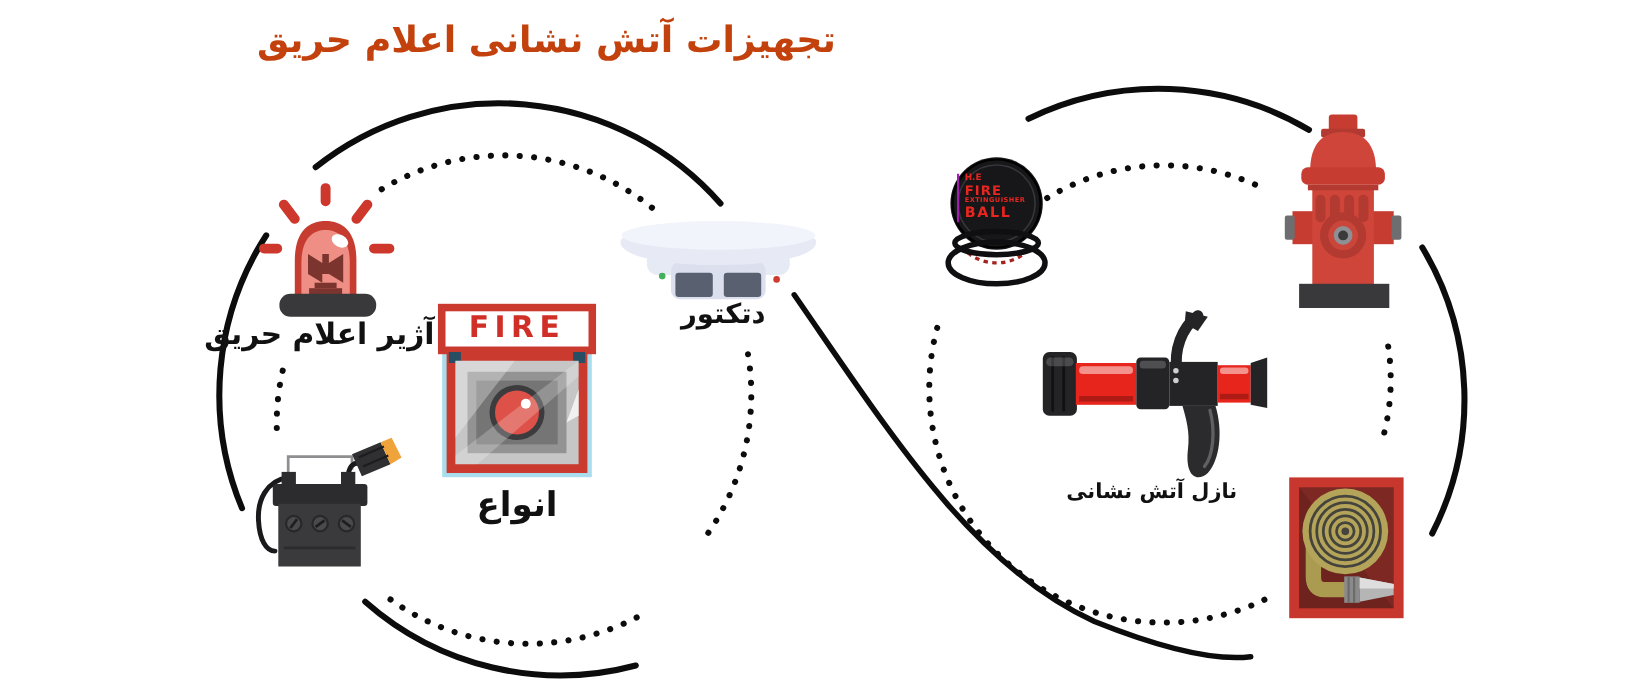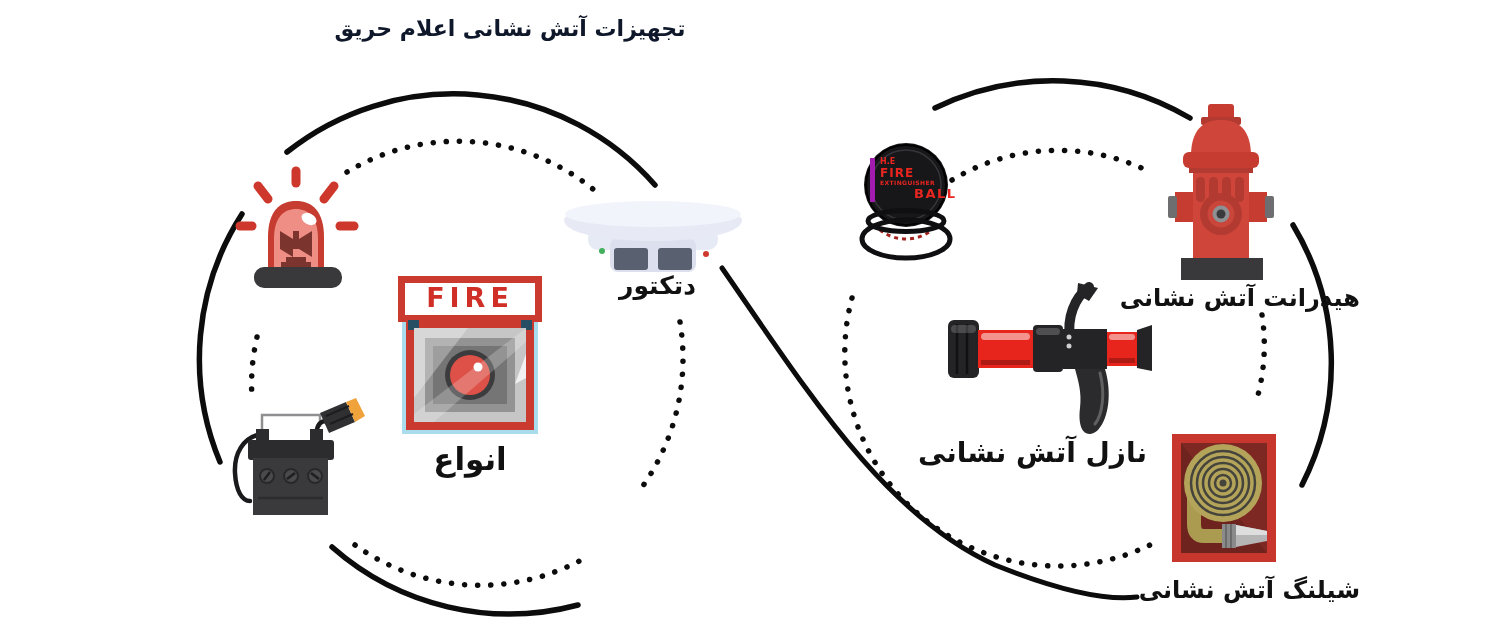--- a/index.html
+++ b/index.html
@@ -2,38 +2,38 @@
 <html><head>
 <meta charset="utf-8">
 <style>
   html,body{margin:0;padding:0;background:#ffffff;}
   .stage{
     position:relative;width:1500px;height:632px;background:#ffffff;overflow:hidden;
     font-family:"DejaVu Sans", sans-serif;
   }
   .abs{position:absolute;}
   .title{
-    font-weight:800;font-size:22px;color:#0f172a;text-align:center;
+    font-weight:800;font-size:33px;color:#c2410c;text-align:center;
     direction:rtl;white-space:nowrap;
   }
   .item-label{
     font-weight:700;color:#111;text-align:center;direction:rtl;white-space:nowrap;
   }
   .fire-sign{
     width:144px;text-align:center;color:#d02f28;font-weight:800;
     font-size:27px;letter-spacing:5px;font-family:"DejaVu Sans", sans-serif;
   }
   .ball-text{
     width:76px;color:#e8251f;text-align:left;line-height:1.12;
   }
-  .ball-text .inner{border-left:5px solid #a21caf;padding-left:5px;}
+  .ball-text .inner{border-left:2px solid #a21caf;padding-left:5px;}
   .ball-text .l1{font-size:8px;font-weight:700;}
   .ball-text .l2{font-size:12px;font-weight:800;letter-spacing:1px;}
   .ball-text .l3{font-size:6px;font-weight:700;letter-spacing:.4px;}
-  .ball-text .l4{font-size:13px;font-weight:800;letter-spacing:1.5px;margin-left:34px;}
+  .ball-text .l4{font-size:13px;font-weight:800;letter-spacing:1.5px;}
   svg{display:block;}
 </style>
 </head>
 <body>
 
 <div class="stage">
 
   <svg class="abs" style="left:0;top:0" width="1500" height="632" viewBox="0 0 1500 632">
 
     <g fill="none" stroke="#0c0c0c" stroke-width="5.5" stroke-linecap="round">
@@ -74,20 +74,21 @@
         <path d="M105,61 H119"></path>
     </g>
     <path d="M33,103 V72 C33,46 45,36 61,36 C77,36 89,46 89,72 V103 Z" fill="#c63c30"></path>
     <path d="M39,103 V74 C39,52 49,44 61,44 C73,44 83,52 83,74 V103 Z" fill="#ef8e84"></path>
     <ellipse cx="74" cy="54" rx="8" ry="5.5" fill="#ffffff" transform="rotate(28 74 54)"></ellipse>
     <path d="M45,66 L58,74 V66 H64 V74 L77,66 V92 L64,84 H58 V92 L45,84 Z" fill="#7c352e"></path>
     <rect x="51" y="92" width="20" height="5" fill="#7c352e"></rect>
     <rect x="46" y="97" width="30" height="6" fill="#7c352e"></rect>
     <rect x="19" y="102" width="88" height="21" rx="10" fill="#39393c"></rect>
   </svg>
+  <div class="abs item-label" style="left:195px;top:289px;width:200px;font-size:27px">آژیر اعلام حریق</div>
 
   <svg class="abs" style="left:398px;top:276px" width="144" height="158" viewBox="0 0 144 158">
     <rect x="4" y="42" width="136" height="116" fill="#a9dcec"></rect>
     <rect x="3.5" y="3.5" width="137" height="39" fill="#ffffff" stroke="#cb3a2f" stroke-width="7"></rect>
     <rect x="8" y="44" width="128" height="110" fill="#cb3a2f"></rect>
     <rect x="10" y="44" width="11" height="10" fill="#274e63"></rect>
     <rect x="123" y="44" width="11" height="10" fill="#274e63"></rect>
     <rect x="16" y="52" width="112" height="94" fill="#c6c6c6"></rect>
     <rect x="27" y="62" width="90" height="74" fill="#939393"></rect>
     <rect x="35" y="70" width="74" height="58" fill="#757575"></rect>
@@ -170,21 +171,20 @@
       <rect x="64" y="87" width="9" height="25" rx="4.5"></rect>
       <rect x="77" y="87" width="9" height="25" rx="4.5"></rect>
       <rect x="90" y="87" width="9" height="25" rx="4.5"></rect>
     </g>
     <circle cx="76" cy="124" r="21" fill="#b23a31"></circle>
     <circle cx="76" cy="124" r="13.5" fill="#ca453a"></circle>
     <circle cx="76" cy="124" r="8.5" fill="#8f9094"></circle>
     <circle cx="76" cy="124" r="4.5" fill="#3a3a3c"></circle>
     <rect x="36" y="168" width="82" height="22" fill="#39393c"></rect>
   </svg>
-  <div class="abs item-label" style="left:1140px;top:284px;width:220px;font-size:24px">هیدرانت آتش نشانی</div>
 
   <svg class="abs" style="left:928px;top:278px" width="245" height="185" viewBox="0 0 245 185">
     <path d="M142,60 C139,40 146,20 161,9" fill="none" stroke="#242426" stroke-width="10" stroke-linecap="round"></path>
     <path d="M150,5 L170,10 L161,23 L149,16 Z" fill="#242426"></path>
     <rect x="20" y="42" width="31" height="58" rx="6" fill="#242426"></rect>
     <path d="M29,46 V96 M39,46 V96" stroke="#111113" stroke-width="2.5"></path>
     <rect x="23" y="47" width="25" height="8" rx="4" fill="#ffffff" opacity="0.18"></rect>
     <rect x="50" y="52" width="55" height="38" fill="#e8251c"></rect>
     <rect x="53" y="55" width="49" height="7" rx="3.5" fill="#ffffff" opacity="0.5"></rect>
     <rect x="53" y="82" width="49" height="5" fill="#000000" opacity="0.25"></rect>
@@ -193,36 +193,35 @@
     <rect x="108" y="50" width="24" height="7" rx="3.5" fill="#ffffff" opacity="0.2"></rect>
     <rect x="179" y="54" width="30" height="34" fill="#e8251c"></rect>
     <rect x="181" y="56" width="26" height="6" rx="3" fill="#ffffff" opacity="0.5"></rect>
     <rect x="181" y="80" width="26" height="5" fill="#000000" opacity="0.25"></rect>
     <path d="M209,52 L224,47 L224,93 L209,90 Z" fill="#242426"></path>
     <circle cx="141" cy="59" r="2.5" fill="#cfcfcf"></circle>
     <circle cx="141" cy="68" r="2.5" fill="#cfcfcf"></circle>
     <path d="M147,91 L177,91 C184,114 181,140 170,152 C160,161 149,155 152,130 C154,114 150,102 147,91 Z" fill="#2b2b2d"></path>
     <path d="M172,95 C177,114 175,136 167,146" fill="none" stroke="#ffffff" stroke-width="3" opacity="0.25" stroke-linecap="round"></path>
   </svg>
-  <div class="abs item-label" style="left:947px;top:436px;width:200px;font-size:28px">نازل آتش نشانی</div>
+  <div class="abs item-label" style="left:947px;top:436px;width:200px;font-size:19px">نازل آتش نشانی</div>
 
   <svg class="abs" style="left:1170px;top:430px" width="110" height="136" viewBox="0 0 110 136">
     <rect x="2" y="4" width="104" height="128" fill="#c8372d"></rect>
     <rect x="11" y="13" width="86" height="110" fill="#7e2823"></rect>
     <path d="M11,13 L11,123 L97,123 Z" fill="#000000" opacity="0.12"></path>
     <path d="M24,64 L24,94 Q24,106 34,106 L54,106" fill="none" stroke="#ab9b51" stroke-width="14"></path>
     <circle cx="53" cy="53" r="39" fill="#b3a45a"></circle>
     <g fill="none" stroke="#45443c" stroke-width="2.5">
       <circle cx="53" cy="53" r="32"></circle>
         <circle cx="53" cy="53" r="26"></circle>
       <circle cx="53" cy="53" r="20"></circle>
         <circle cx="53" cy="53" r="14"></circle>
       <circle cx="53" cy="53" r="8"></circle>
     </g>
     <circle cx="53" cy="53" r="3.5" fill="#45443c"></circle>
     <rect x="52" y="94" width="14" height="24" fill="#8a8a8a"></rect>
     <path d="M56,94 V118 M61,94 V118" stroke="#6b6b6b" stroke-width="2"></path>
     <path d="M66,95 L97,101 L97,111 L66,117 Z" fill="#b5b5b5"></path>
     <path d="M66,95 L97,101 L97,105 L66,105 Z" fill="#dedede"></path>
   </svg>
-  <div class="abs item-label" style="left:1140px;top:576px;width:220px;font-size:24px">شیلنگ آتش نشانی</div>
 
 </div>
 
 </body></html>

